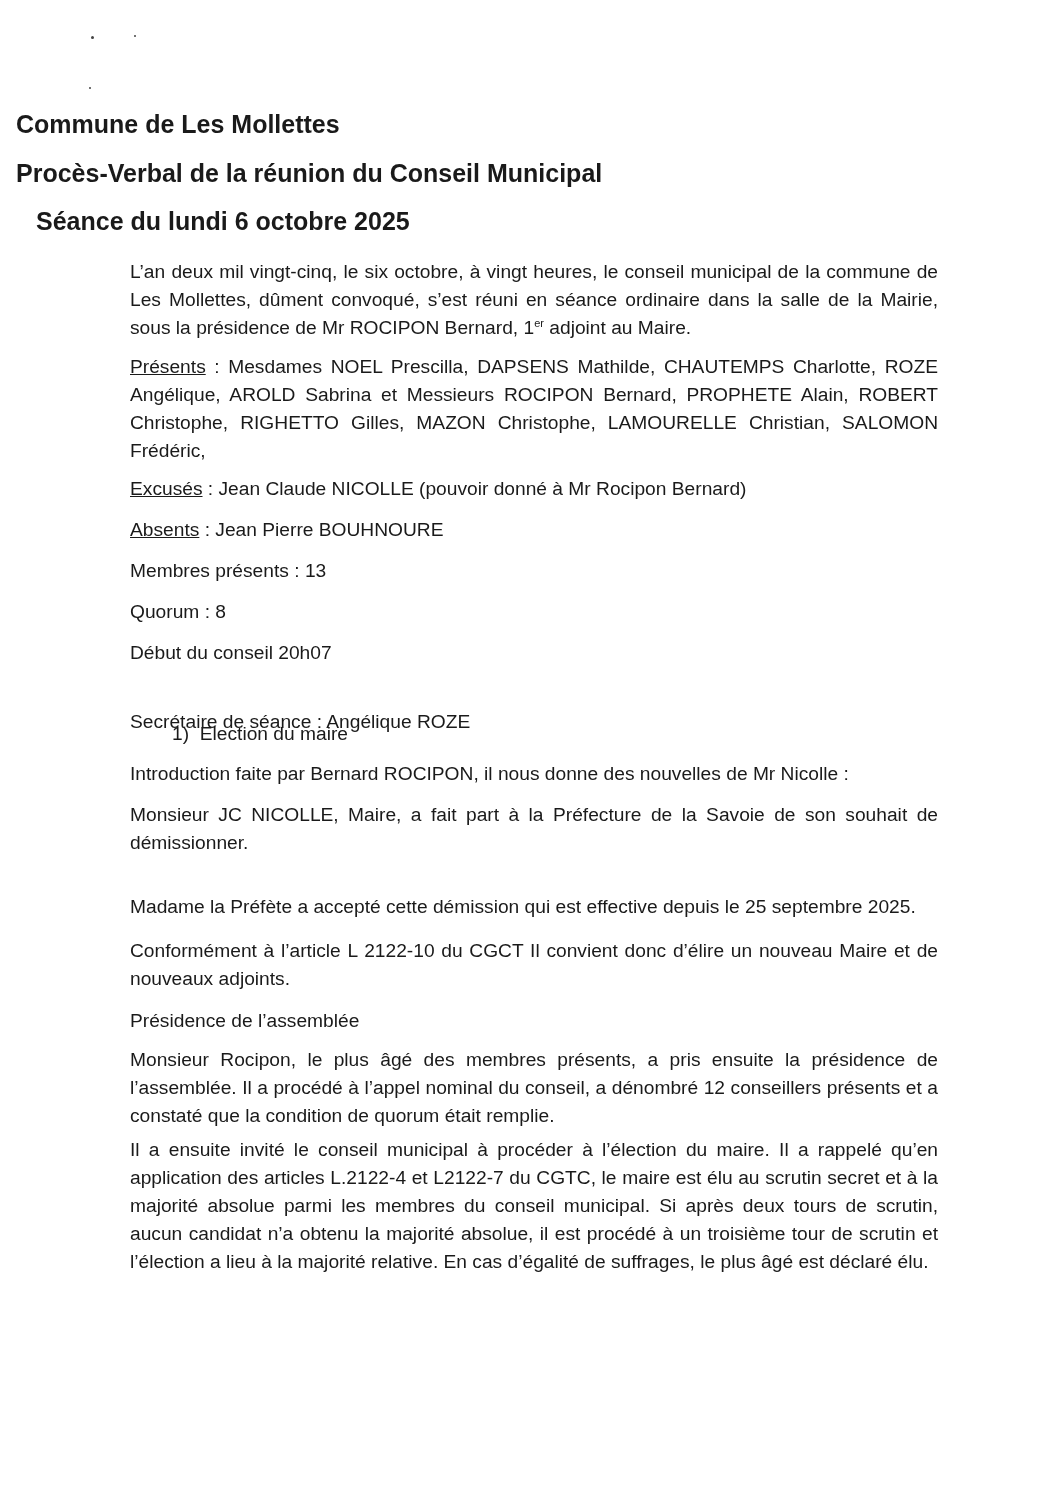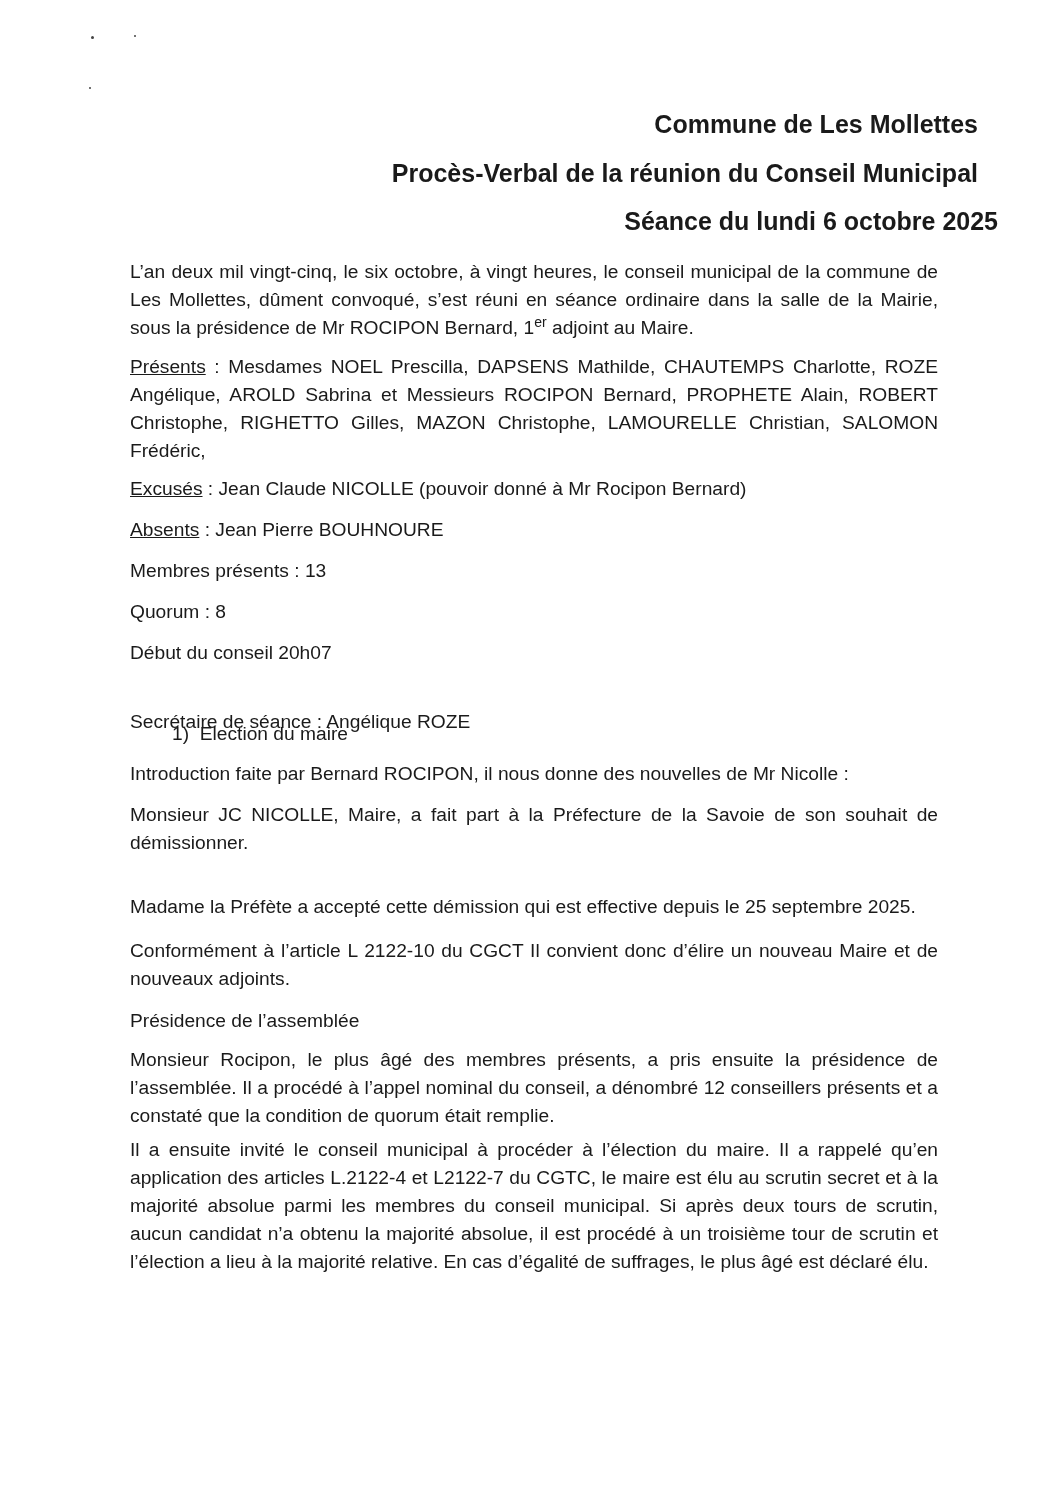--- a/index.html
+++ b/index.html
@@ -1,28 +1,28 @@
 <!DOCTYPE html>
 <html><head>
 <meta charset="utf-8">
 <style>
   html, body { margin: 0; padding: 0; background: #ffffff; }
   body { width: 1058px; height: 1497px; position: relative; overflow: hidden; color: #1a1a1a;
          font-family: "Liberation Sans", sans-serif; }
   .page { position: absolute; left: 0; top: 0; width: 1058px; height: 1497px; background: #fff; }
   .speck { position: absolute; background: #444; border-radius: 50%; }
-  .titles { position: absolute; left: 4px; width: 974px; text-align: right; font-weight: bold; }
+  .titles { position: absolute; left: 16px; width: 974px; text-align: left; font-weight: bold; }
   .t1 { top: 110px; font-size: 25px; }
   .t2 { top: 159px; font-size: 25px; }
   .t3 { top: 207px; font-size: 25px; margin-left: 20px; }
   .body { position: absolute; left: 130px; width: 808px; font-size: 19.2px; line-height: 28px; }
   .just { text-align: justify; text-align-last: left; }
   .ul { text-decoration: underline; text-align: right; }
   .bold { font-weight: normal; }
-  sup { font-size: 14px; line-height: 0; }
+  sup { font-size: 11px; line-height: 0; }
 </style>
 </head>
 <body>
 
 <div class="page">
   <div class="speck" style="left:91px;top:36px;width:3px;height:3px;"></div>
   <div class="speck" style="left:134px;top:35px;width:2px;height:2px;"></div>
   <div class="speck" style="left:89px;top:87px;width:2px;height:2px;"></div>
 
   <div class="titles t1">Commune de Les Mollettes</div>

